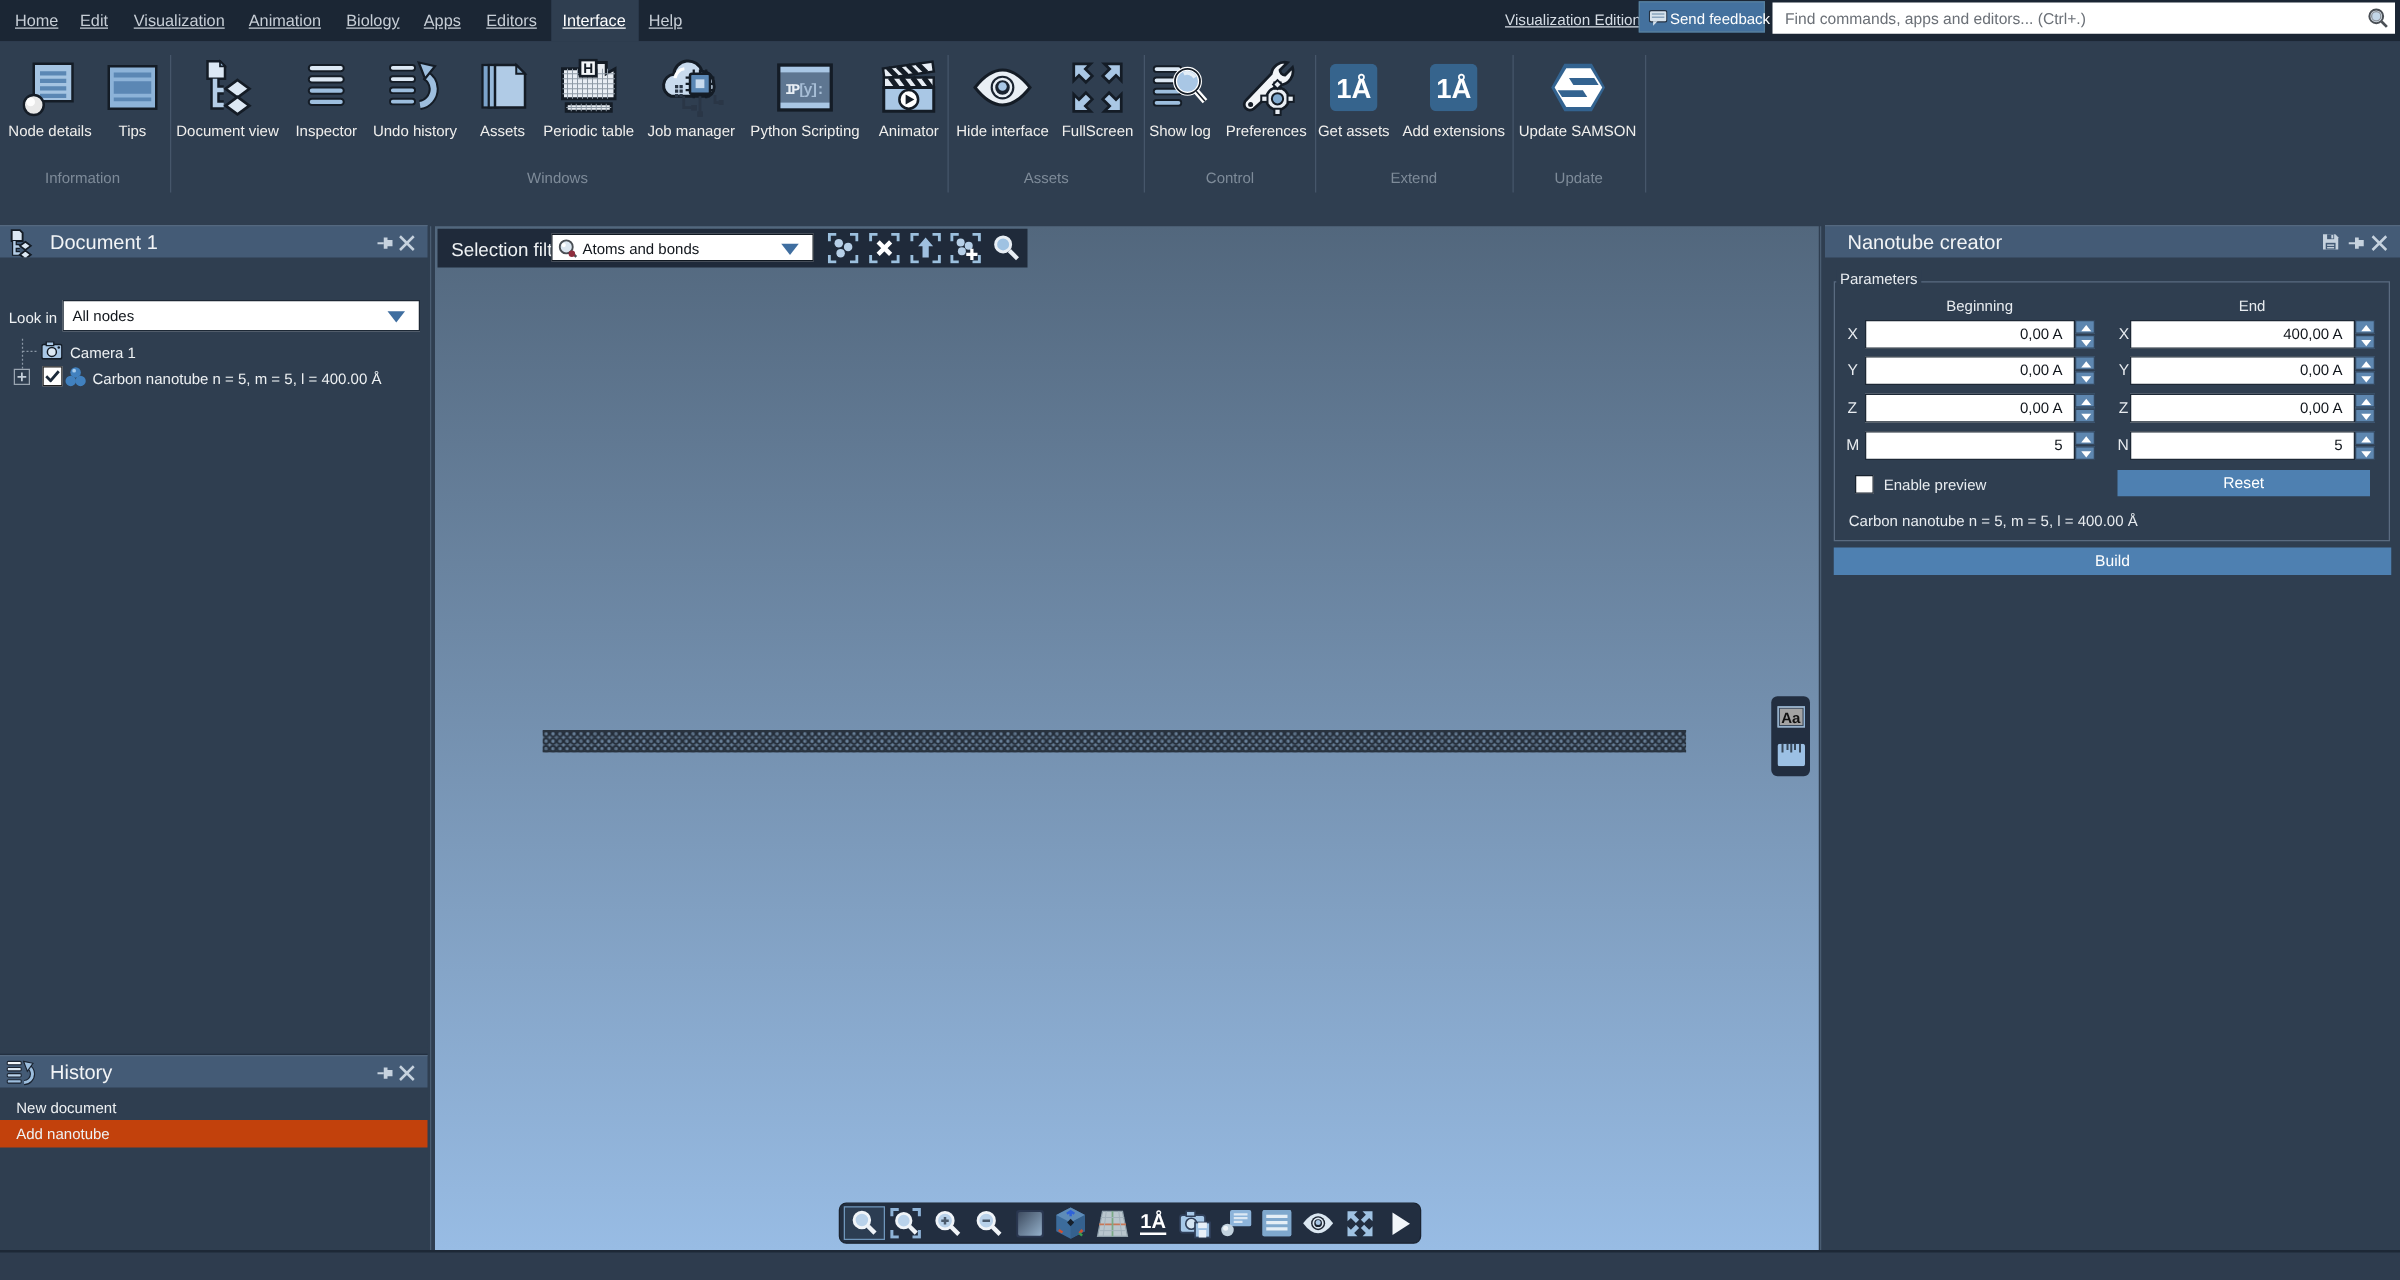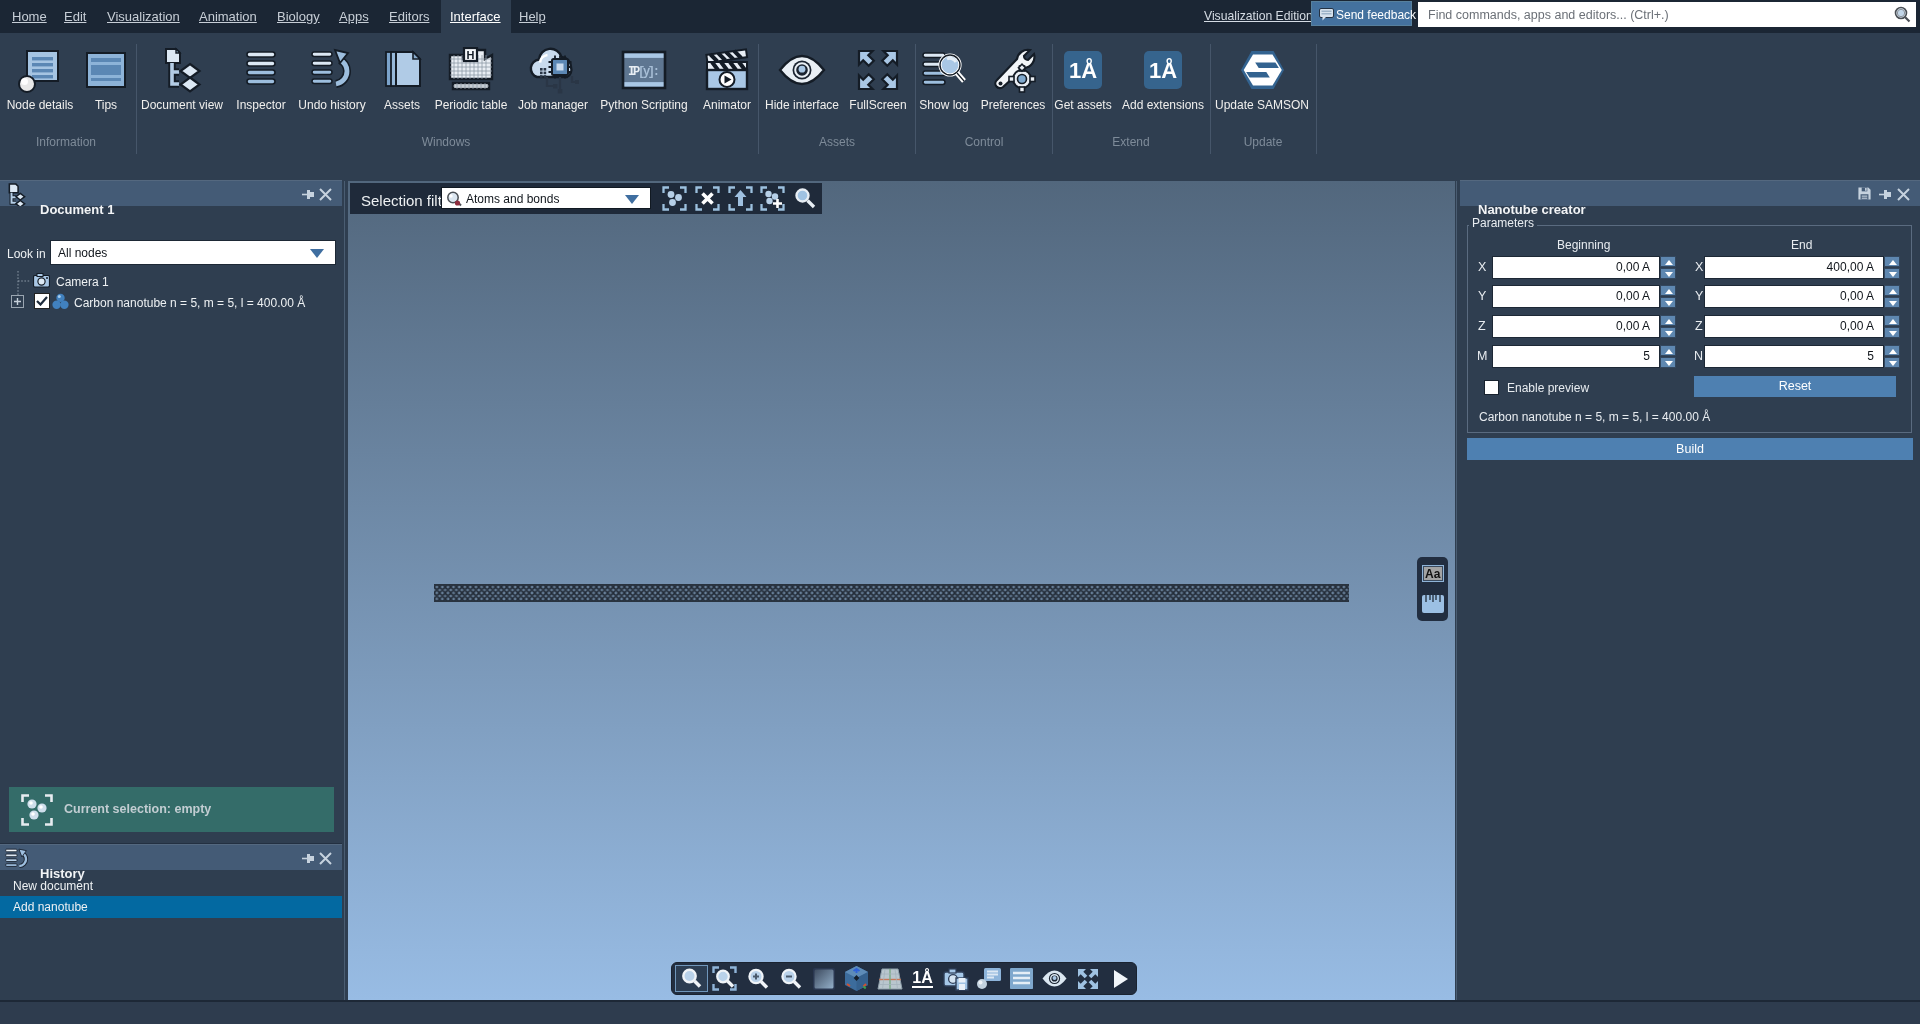--- a/index.html
+++ b/index.html
@@ -13,21 +13,21 @@
 #menubar .tab { position:absolute; top:0; height:33px; background:#2f3e50; }
 
 #ribbon { position:absolute; left:0; top:33px; width:1920px; height:147px; background:#2f3e50; }
 .rb { position:absolute; top:11px; width:90px; text-align:center; }
 .rb .ric { height:52px; display:flex; align-items:center; justify-content:center; }
 .rb .rlb { margin-top:2px; font-size:12px; color:#f0efed; white-space:nowrap; }
 .rgl { position:absolute; top:102px; width:160px; font-size:12px; color:#7e8b99; text-align:center; white-space:nowrap; }
 .rsep { position:absolute; top:11px; width:1px; height:110px; background:#46566a; }
 
 .phdr { position:absolute; left:0; width:100%; height:26px; background:#445b76; border-top:1px solid #54687f; }
-.phdr .ptitle { position:absolute; left:40px; top:21px; font-size:13px; font-weight:bold; color:#f2f4f6; }
+.phdr .ptitle { position:absolute; left:40px; top:5px; font-size:16px; font-weight:normal; color:#f2f4f6; }
 .hbtn { position:absolute; top:6px; width:15px; height:15px; }
 
 #leftcol { position:absolute; left:0; top:180px; width:342px; height:820px; background:#2f3e50; }
 #docpanel { position:absolute; left:0; top:0; width:342px; height:658px; background:#2f3e50; }
 #histpanel { position:absolute; left:0; top:663px; width:342px; height:339px; background:#2f3e50; border-top:1px solid #233041; }
 .whitebox { position:absolute; background:#ffffff; border:1px solid #1d2835; }
 #selbar { position:absolute; left:9px; top:607px; width:325px; height:45px; background:#346c69; }
 #selbar .st { position:absolute; left:55px; top:15px; font-size:12.5px; font-weight:bold; color:#c2cdd2; }
 .hrow { position:absolute; left:0; width:342px; height:22px; font-size:12px; color:#eef1f3; line-height:22px; }
 
@@ -401,34 +401,20 @@
     <path d="M1 5 l3.5 3.5 L11 1" fill="none" stroke="#1c2a3a" stroke-width="2.2"></path>
    </svg>
   </div>
   <svg class="abs" style="left:52px; top:113px;" width="17" height="17" viewBox="0 0 17 17">
    <circle cx="8.5" cy="4.9" r="4.2" fill="#4181bf"></circle>
    <circle cx="4.6" cy="11.7" r="4.2" fill="#4181bf"></circle>
    <circle cx="12.4" cy="11.7" r="4.2" fill="#4181bf"></circle>
    <circle cx="7.3" cy="3.5" r="1.5" fill="#a5cbed"></circle>
   </svg>
   <span class="abs" style="left:74px; top:116px; font-size:12px; color:#eef1f3;">Carbon nanotube n = 5, m = 5, l = 400.00 Å</span>
-  <div id="selbar">
-   <svg class="abs" style="left:12px; top:7px;" width="32" height="32" viewBox="0 0 32 32">
-    <g stroke="#e6ecf0" stroke-width="2.6" fill="none">
-     <path d="M1.5 8 v-6.5 h6.5 M24 1.5 h6.5 v6.5 M30.5 24 v6.5 h-6.5 M8 30.5 h-6.5 v-6.5"></path>
-    </g>
-    <circle cx="11" cy="10" r="4.6" fill="#cfdeeb"></circle>
-            <circle cx="10" cy="9" r="1.8" fill="#fff"></circle>
-    <circle cx="21" cy="14" r="4.6" fill="#cfdeeb"></circle>
-            <circle cx="20" cy="13" r="1.8" fill="#fff"></circle>
-    <circle cx="13" cy="21" r="4.6" fill="#cfdeeb"></circle>
-            <circle cx="12" cy="20" r="1.8" fill="#fff"></circle>
-   </svg>
-   <span class="st">Current selection: empty</span>
-  </div>
  </div>
  <div id="histpanel">
   <div class="phdr" style="top:0;">
    <svg class="abs" style="left:5px; top:3px;" width="24" height="21" viewBox="0 0 32 28">
     <g stroke="#1a2330" stroke-width="1.2">
     <rect x="1" y="1.5" width="15" height="3.6" rx="1.2" fill="#f2f6fa"></rect>
     <rect x="1" y="8" width="15" height="3.6" rx="1.2" fill="#dce8f4"></rect>
     <rect x="1" y="14.5" width="15" height="3.6" rx="1.2" fill="#b9d2ea"></rect>
     <rect x="1" y="21" width="15" height="3.6" rx="1.2" fill="#9dbede"></rect>
     </g>
@@ -439,21 +425,21 @@
    <span class="ptitle">History</span>
    <svg class="hbtn" style="left:301px;" width="15" height="15" viewBox="0 0 15 15">
      <path d="M1 7.5 h5" stroke="#c6d2de" stroke-width="1.6"></path>
      <path d="M6 3 h3 v9 h-3 z M9 5 h4 v5 h-4 z" fill="#c6d2de"></path>
    </svg>
    <svg class="hbtn" style="left:318px;" width="15" height="15" viewBox="0 0 15 15">
      <path d="M2 2 L13 13 M13 2 L2 13" stroke="#c6d2de" stroke-width="2"></path>
    </svg>
   </div>
   <div class="hrow" style="top:31px;"><span style="margin-left:13px;">New document</span></div>
-  <div class="hrow" style="top:52px; background:#0369a1;"><span style="margin-left:13px;">Add nanotube</span></div>
+  <div class="hrow" style="top:52px; background:#c2410c;"><span style="margin-left:13px;">Add nanotube</span></div>
  </div>
 </div>
 <div id="viewport">
  <div id="filterbar">
   <span class="abs" style="left:11px; top:9px; font-size:15px; color:#eef1f3;">Selection filter</span>
   <div class="abs" style="left:91px; top:4px; width:210px; height:22px; background:#fff; border:1px solid #111922;">
    <svg class="abs" style="left:3px; top:2px;" width="18" height="18" viewBox="0 0 18 18">
     <circle cx="8" cy="7.5" r="5.2" fill="#dbe6f0" stroke="#4a4f55" stroke-width="1.5"></circle>
     <line x1="12" y1="11.5" x2="16" y2="15.5" stroke="#4a4f55" stroke-width="2"></line>
     <circle cx="12.5" cy="13" r="2.6" fill="#8f2e3e"></circle>

